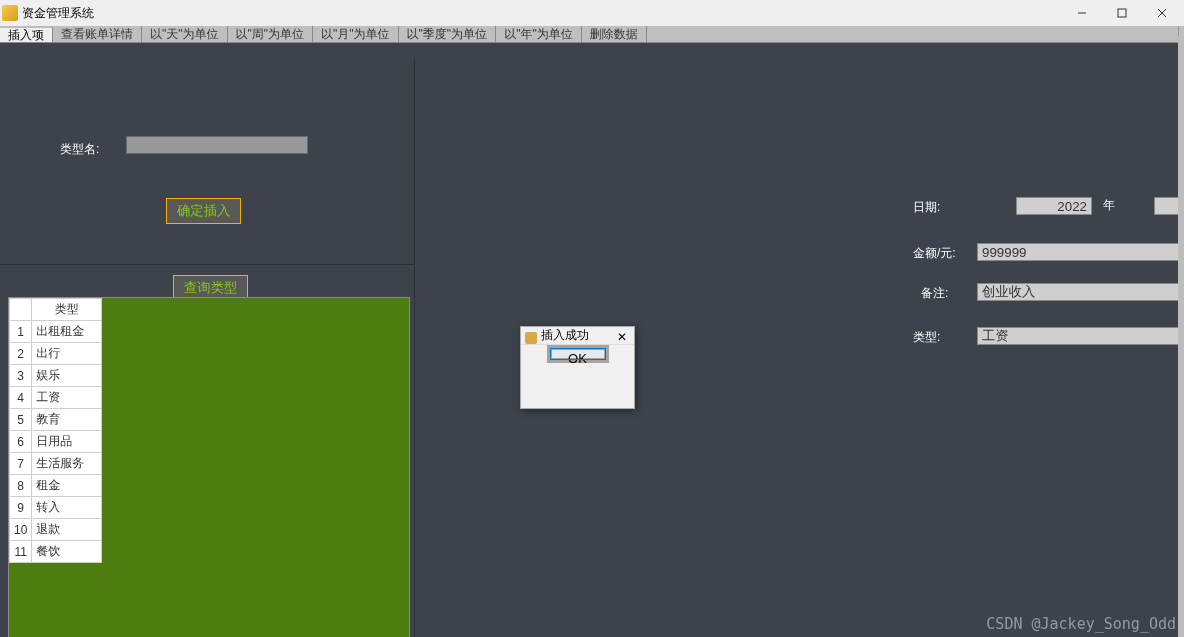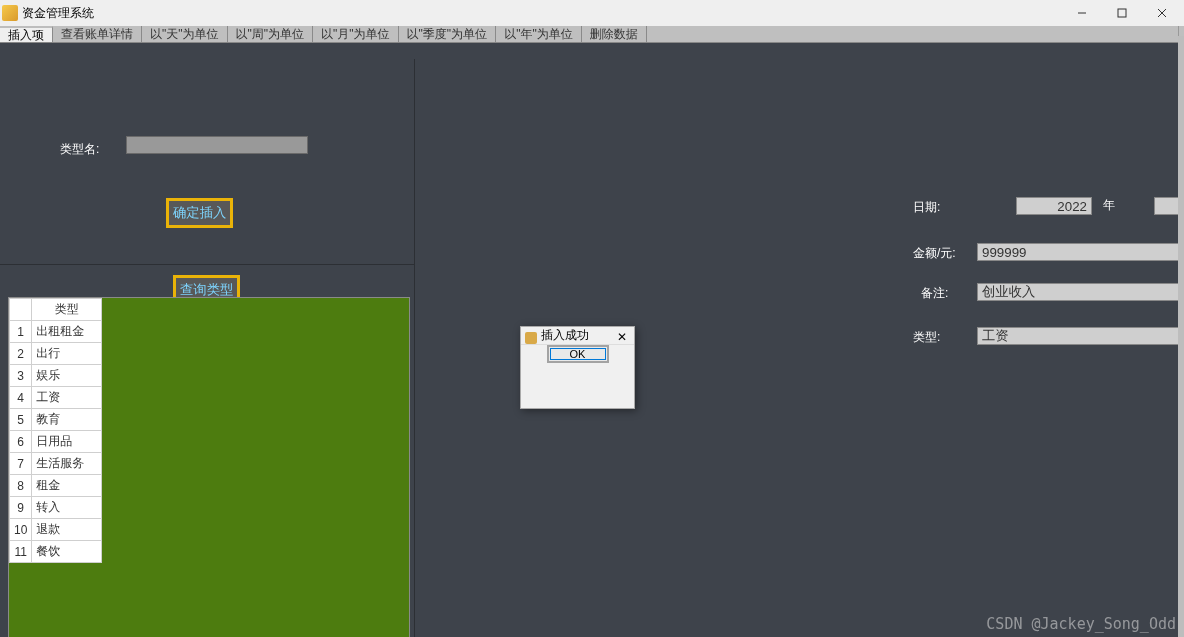--- a/index.html
+++ b/index.html
@@ -23,21 +23,21 @@
 
   
   .main { display: flex; height: calc(100% - 36px); }
   .left-pane { width: 415px; background: #3e434b; position: relative; border-right: 1px solid #2c2f34; margin-top: 16px; }
   .right-pane { flex: 1; background: #3e434b; position: relative; }
 
   
   .lp-label { position: absolute; left: 60px; top: 82px; color: #fff; }
   .lp-input { position: absolute; left: 126px; top: 77px; width: 182px; height: 18px; background: #999; border: 1px solid #6a6a6a; }
   .lp-confirm-insert { position: absolute; left: 166px; top: 139px; }
-  .dark-btn { background: #585858; color: #7dd3fc; border: 3px solid #eab308; padding: 3px 4px; cursor: pointer; }
+  .dark-btn { background: #585858; color: #84cc16; border: 1px solid #eab308; padding: 3px 10px; cursor: pointer; }
 
   .lp-divider { position: absolute; left: 0; top: 205px; width: 100%; height: 1px; background: #2c2f34; }
 
   .lp-query { position: absolute; left: 173px; top: 216px; }
   .table-wrap { position: absolute; left: 8px; top: 238px; width: 402px; height: 345px; background: #4d7c0f; border: 1px solid #8a8a8a; overflow: hidden; }
   .table { background: #fff; border-collapse: collapse; }
   .table th,.table td { border: 1px solid #cfcfcf; height: 22px; padding: 0 4px; text-align: left; font-weight: normal; color: #333; }
   .table th { background: #fff; text-align: center; }
   .table .row-head { width: 18px; text-align: center; background: #fff; }
 
@@ -50,21 +50,21 @@
 
   .rp-confirm { position: absolute; left: 764px; top: 372px; }
 
   
   .modal { position: absolute; left: 520px; top: 326px; width: 115px; height: 83px; background: #f0f0f0; border: 1px solid #aaa; box-shadow: 2px 2px 8px rgba(0,0,0,0.4); }
   .modal .m-title { height: 18px; display: flex; align-items: flex-end; padding: 0 4px; border-bottom: 1px solid #ddd; }
   .modal .m-title .m-icon { width: 12px; height: 12px; background: #d9a948; border-radius: 2px; margin-right: 4px; }
   .modal .m-title .m-close { margin-left: auto; width: 16px; text-align: center; cursor: pointer; }
   .modal .m-body { text-align: center; padding: 6px 0 4px; color: #333; }
   .modal .m-btn-row { text-align: center; }
-  .modal .m-ok { width: 62px; height: 18px; background: #e9e9e9; border: 2px solid #a3a3a3; cursor: pointer; font-size: 11px; outline: 1px solid #0078d7; outline-offset: -4px; }
+  .modal .m-ok { width: 62px; height: 18px; background: #e9e9e9; border: 5px solid #a3a3a3; cursor: pointer; font-size: 13px; outline: 1px solid #0078d7; outline-offset: -4px; }
 
   
   .watermark { position: absolute; right: 8px; bottom: 4px; color: #d0d0d0; font-size: 15px; opacity: 0.6; font-family: monospace; }
   .scroll-right { position: absolute; right: 0; top: 36px; bottom: 0; width: 6px; background: #bdbdbd; }
 </style>
 </head>
 <body>
 
 <div class="title-bar">
   <span class="icon"></span>

